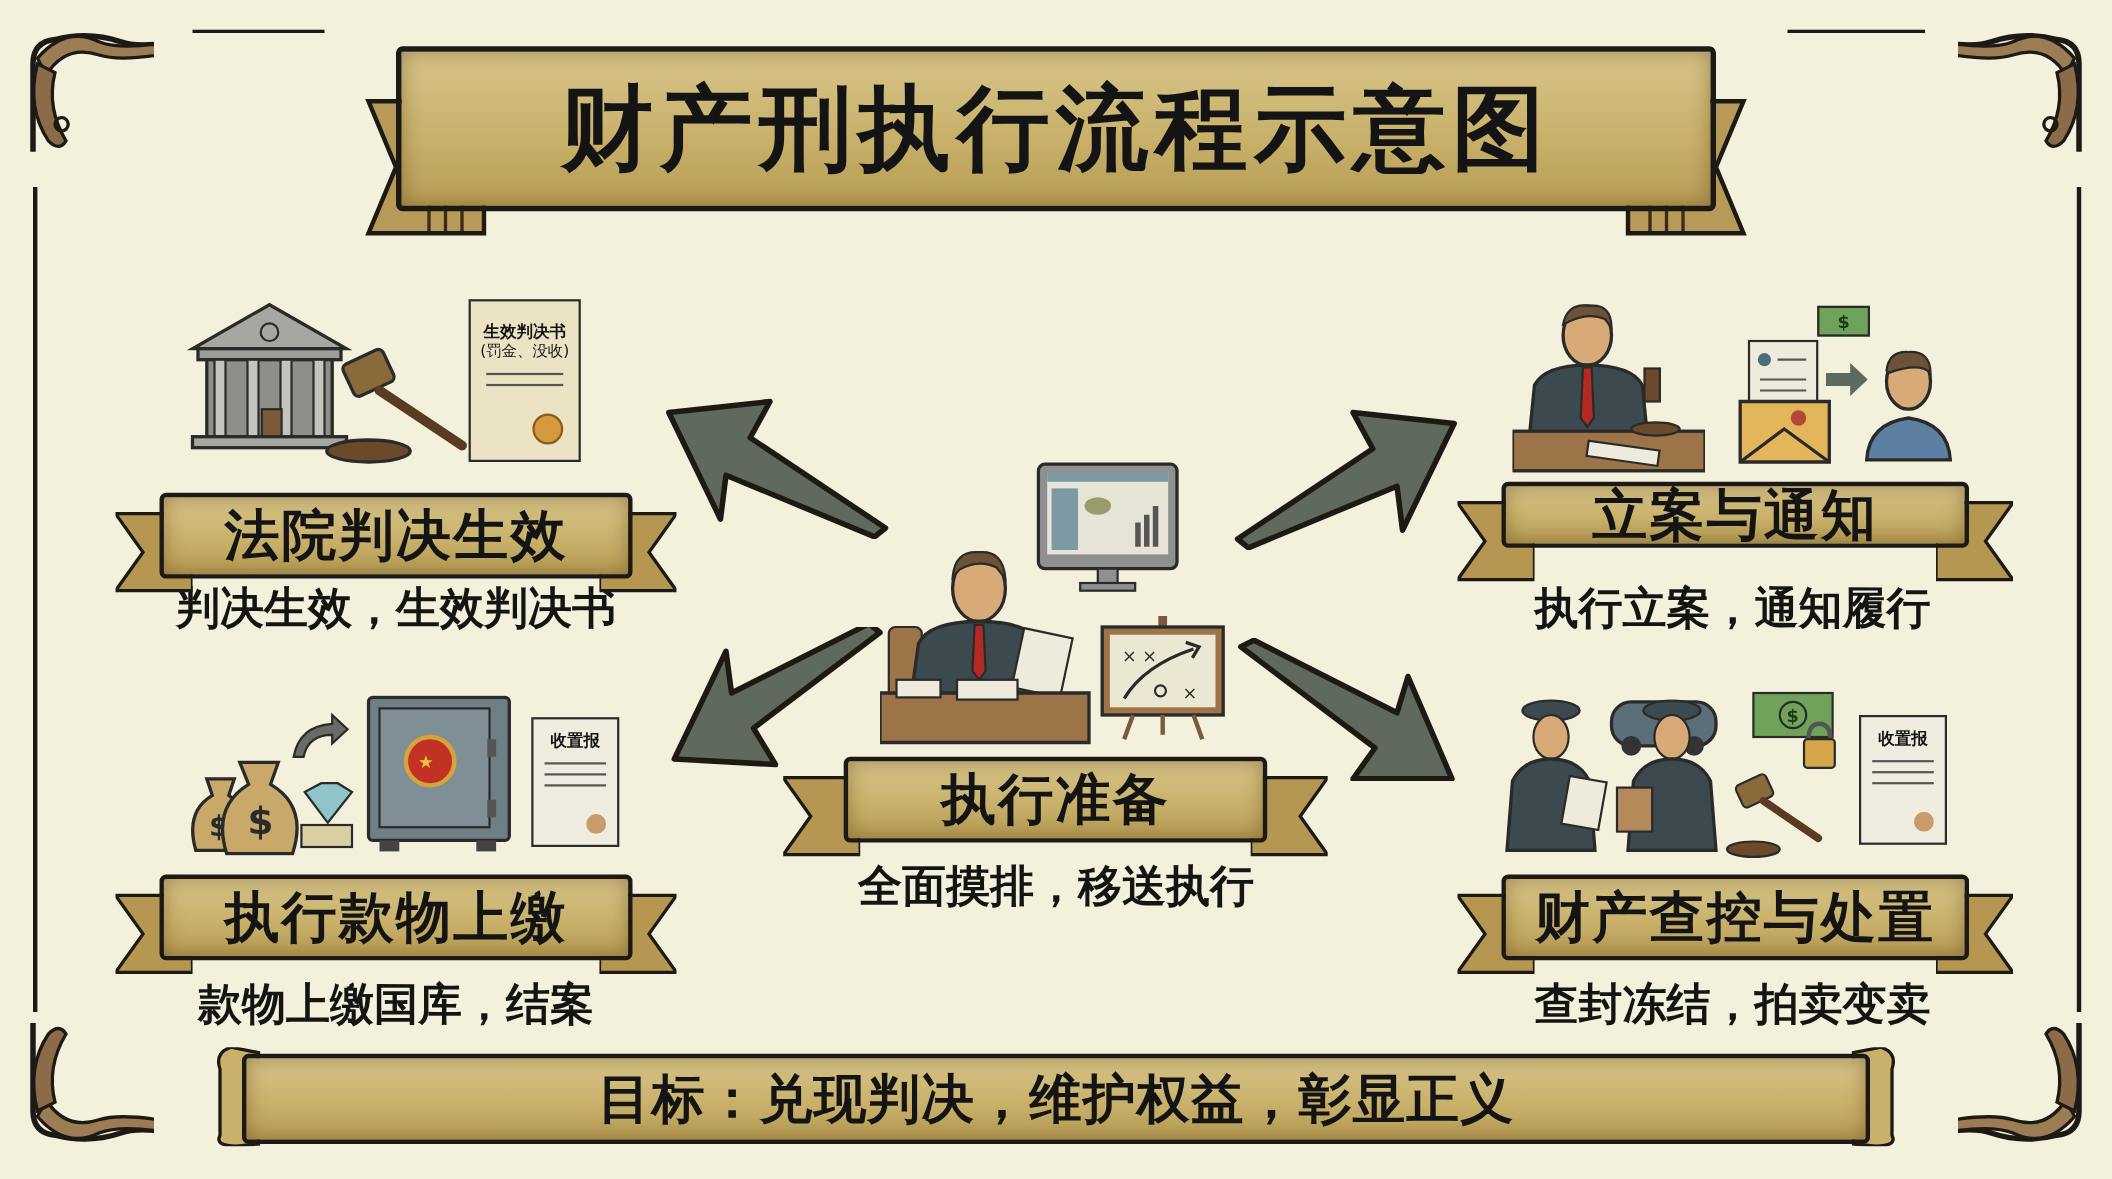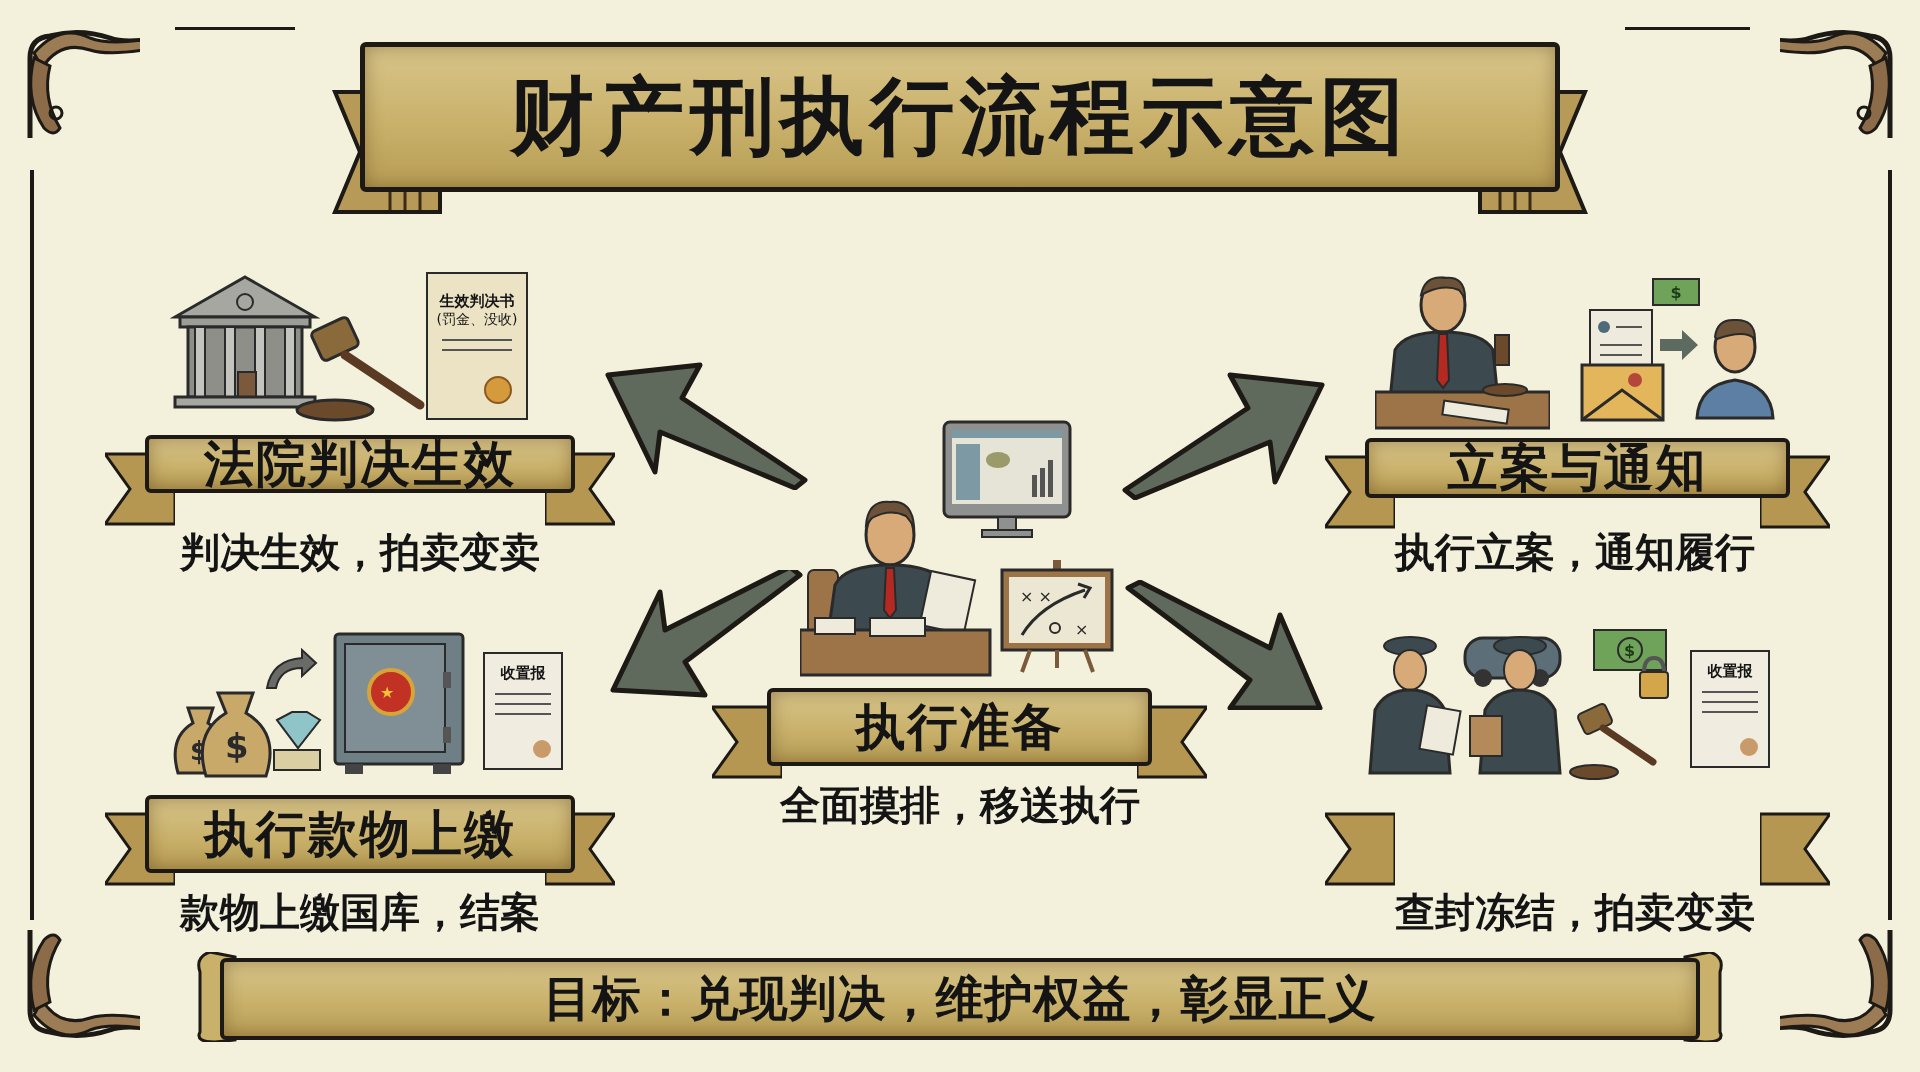--- a/index.html
+++ b/index.html
@@ -108,32 +108,32 @@
     <line x1="50" y1="40" x2="125" y2="90" stroke="#5a3a22" stroke-width="9" stroke-linecap="round"></line>
     <ellipse cx="40" cy="95" rx="38" ry="10" fill="#6b4a2c" stroke="#2a2a2a" stroke-width="3"></ellipse>
   </svg>
   <div class="icon-box" style="left:426px;top:272px;width:102px;height:148px;background:#ece3c4;border:2px solid #2a2a2a;box-sizing:border-box;padding-top:18px;text-align:center;">
     <div style="font-size:15px;font-weight:bold;">生效判决书</div>
     <div style="font-size:14px;">(罚金、没收)</div>
     <div style="margin:10px 14px 0;border-top:2px solid #555;"></div>
     <div style="margin:8px 14px 0;border-top:2px solid #555;"></div>
     <div style="position:absolute;right:14px;bottom:14px;width:24px;height:24px;border-radius:50%;background:#d59a3c;border:2px solid #8a5a20;"></div>
   </div>
-  <div class="banner" style="left:105px;top:435px;width:510px;height:58px;">
+  <div class="banner" style="left:105px;top:448px;width:510px;height:78px;">
     <svg class="tail l" viewBox="0 0 70 80" preserveAspectRatio="none">
         <path d="M0 5 L70 5 L70 75 L0 75 L25 40 Z" fill="#b59752" stroke="#1d1a16" stroke-width="3"></path>
       </svg>
     <svg class="tail r" viewBox="0 0 70 80" preserveAspectRatio="none">
         <path d="M70 5 L0 5 L0 75 L70 75 L45 40 Z" fill="#b59752" stroke="#1d1a16" stroke-width="3"></path>
       </svg>
     <div class="body">
         <span class="label" style="font-size:50px;">法院判决生效</span>
       </div>
   </div>
-  <div class="sub" style="left:160px;top:525px;width:400px;">判决生效，拍卖变卖</div>
+  <div class="sub" style="left:160px;top:525px;width:400px;">判决生效，生效判决书</div>
 </div>
 
 <div>
   <svg class="icon-box" style="left:1375px;top:270px;width:175px;height:160px;" viewBox="0 0 175 160">
     <ellipse cx="68" cy="35" rx="22" ry="27" fill="#d8aa78" stroke="#2a2a2a" stroke-width="3"></ellipse>
     <path d="M46 25 Q50 5 70 8 Q90 6 90 28 L84 20 Q70 14 52 22 Z" fill="#6b5238" stroke="#2a2a2a" stroke-width="2"></path>
     <path d="M15 130 L20 80 Q30 62 68 62 Q108 62 118 80 L123 130 Z" fill="#3c4a50" stroke="#2a2a2a" stroke-width="3"></path>
     <polygon points="64,64 72,64 74,110 68,118 62,110" fill="#b42a22" stroke="#2a2a2a" stroke-width="2"></polygon>
     <rect x="0" y="122" width="175" height="36" fill="#9c7448" stroke="#2a2a2a" stroke-width="3"></rect>
     <rect x="120" y="65" width="14" height="30" fill="#6b4a2c" stroke="#2a2a2a" stroke-width="2"></rect>
@@ -302,20 +302,23 @@
     <div style="margin:8px 10px 0;border-top:2px solid #555;"></div>
     <div style="position:absolute;right:10px;bottom:10px;width:18px;height:18px;border-radius:50%;background:#c99a6a;"></div>
   </div>
   <div class="banner" style="left:1325px;top:795px;width:505px;height:78px;">
     <svg class="tail l" viewBox="0 0 70 80" preserveAspectRatio="none">
         <path d="M0 5 L70 5 L70 75 L0 75 L25 40 Z" fill="#b59752" stroke="#1d1a16" stroke-width="3"></path>
       </svg>
     <svg class="tail r" viewBox="0 0 70 80" preserveAspectRatio="none">
         <path d="M70 5 L0 5 L0 75 L70 75 L45 40 Z" fill="#b59752" stroke="#1d1a16" stroke-width="3"></path>
       </svg>
+    <div class="body">
+        <span class="label" style="font-size:50px;">财产查控与处置</span>
+      </div>
   </div>
   <div class="sub" style="left:1375px;top:885px;width:400px;">查封冻结，拍卖变卖</div>
 </div>
 
 <div class="banner" style="left:190px;top:958px;width:1540px;height:82px;">
   <svg class="tail l" style="top:-6px;bottom:-6px;width:50px;" viewBox="0 0 50 90" preserveAspectRatio="none">
       <path d="M20 0 Q5 5 10 20 L10 80 Q5 90 25 90 L45 88 L45 5 Z" fill="#c9b16b" stroke="#1d1a16" stroke-width="3"></path>
     </svg>
   <svg class="tail r" style="top:-6px;bottom:-6px;width:50px;" viewBox="0 0 50 90" preserveAspectRatio="none">
       <path d="M30 0 Q45 5 40 20 L40 80 Q45 90 25 90 L5 88 L5 5 Z" fill="#c9b16b" stroke="#1d1a16" stroke-width="3"></path>

